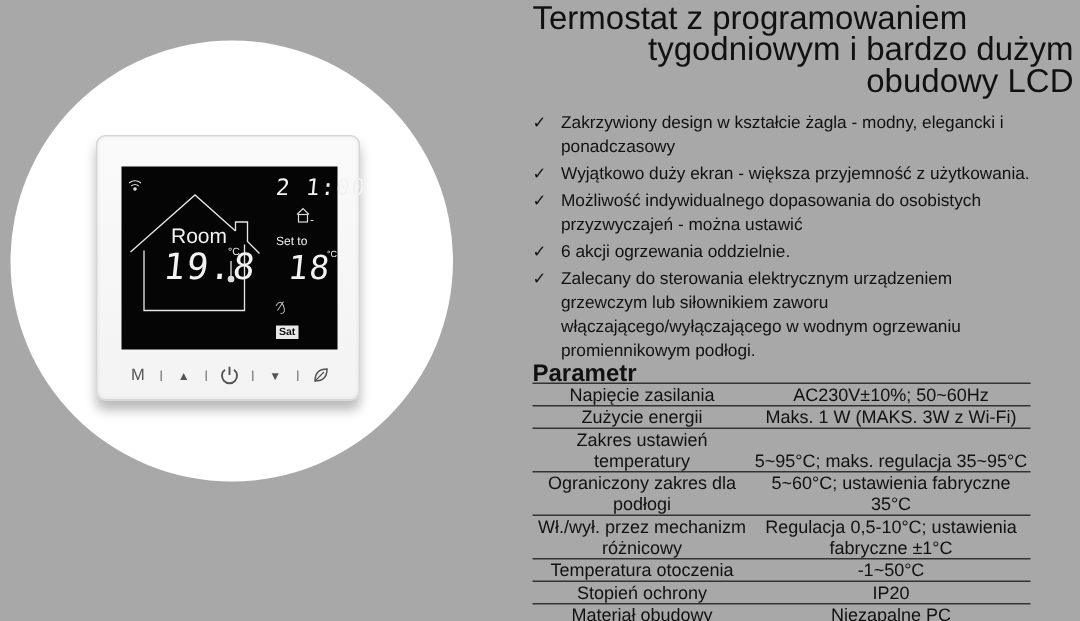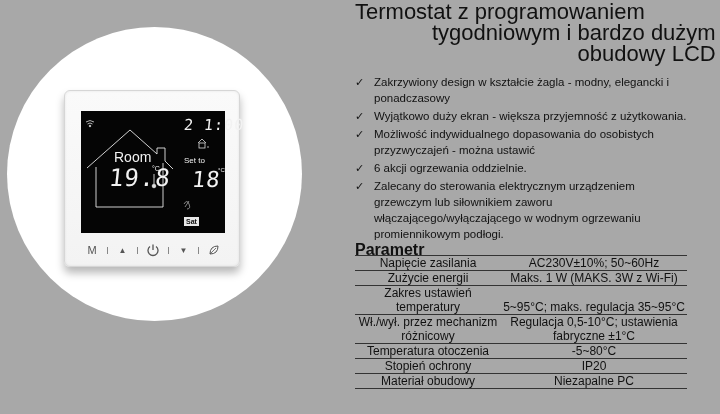--- a/index.html
+++ b/index.html
@@ -172,26 +172,30 @@
     </tr>
     <tr>
       <td class="k">Zużycie energii</td>
       <td class="v">Maks. 1 W (MAKS. 3W z Wi-Fi)</td>
     </tr>
     <tr>
       <td class="k">Zakres ustawień temperatury</td>
       <td class="v">5~95°C; maks. regulacja 35~95°C</td>
     </tr>
     <tr>
+      <td class="k">Ograniczony zakres dla podłogi</td>
+      <td class="v">5~60°C; ustawienia fabryczne 35°C</td>
+    </tr>
+    <tr>
       <td class="k">Wł./wył. przez mechanizm różnicowy</td>
       <td class="v">Regulacja 0,5-10°C; ustawienia fabryczne ±1°C</td>
     </tr>
     <tr>
       <td class="k">Temperatura otoczenia</td>
-      <td class="v">-5~80°C</td>
+      <td class="v">-1~50°C</td>
     </tr>
     <tr>
       <td class="k">Stopień ochrony</td>
       <td class="v">IP20</td>
     </tr>
     <tr>
       <td class="k">Materiał obudowy</td>
       <td class="v">Niezapalne PC</td>
     </tr>
   </tbody>

